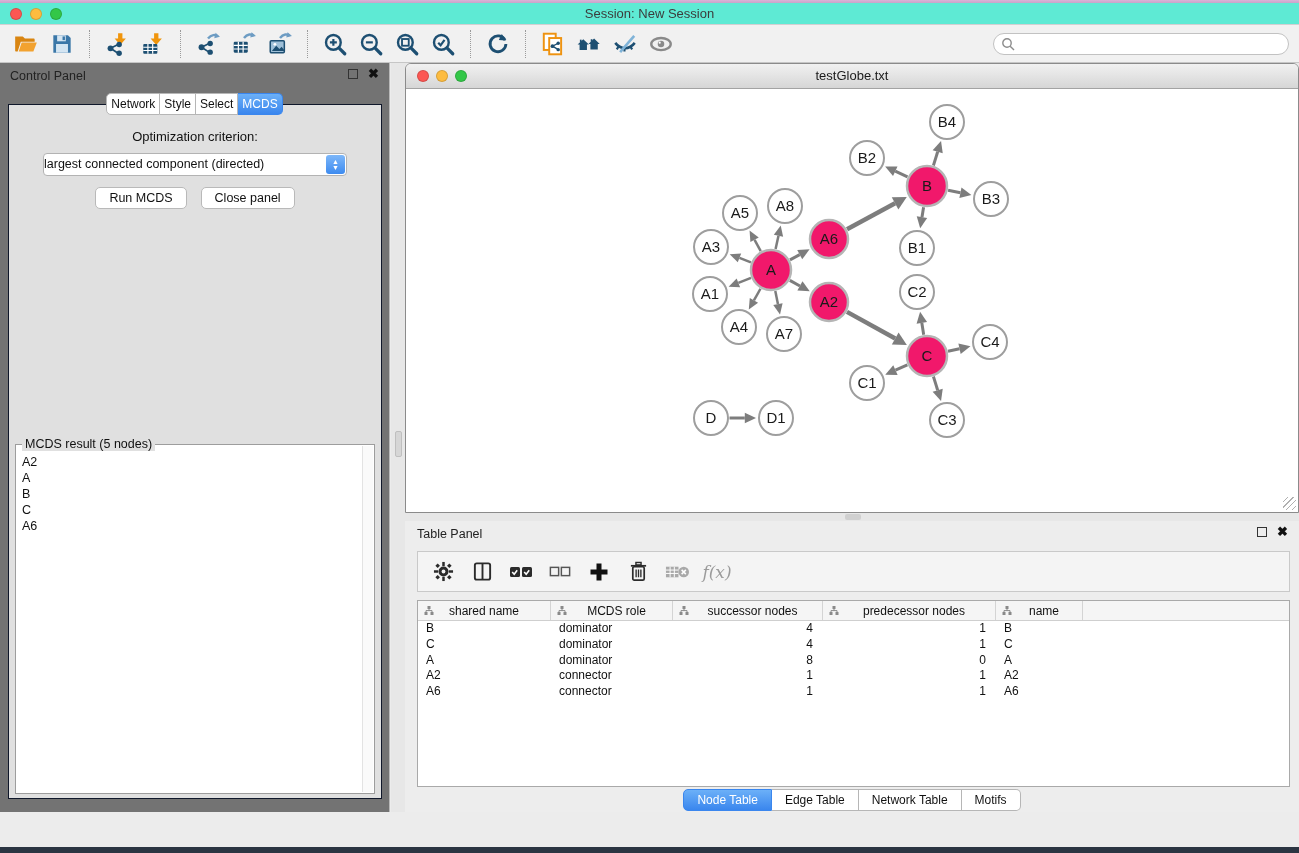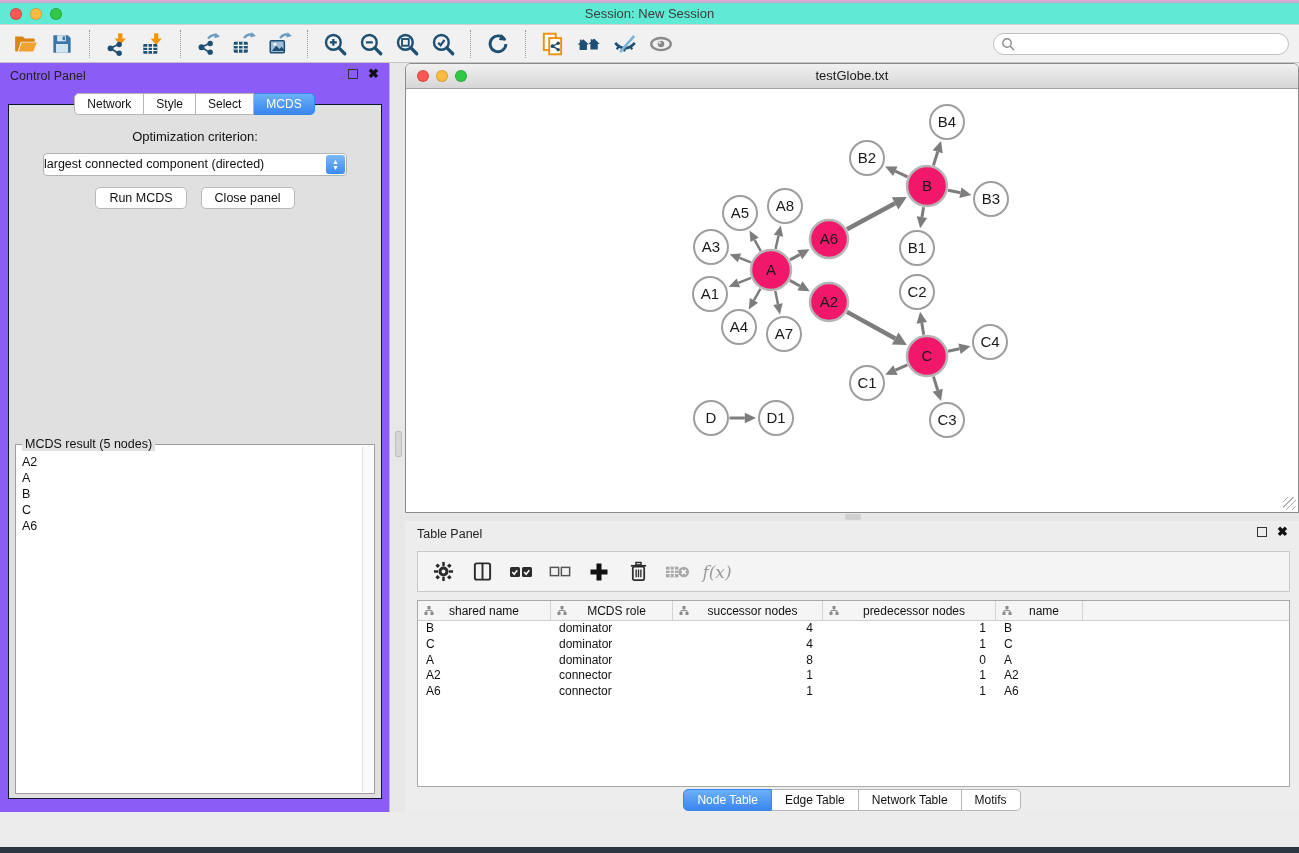--- a/index.html
+++ b/index.html
@@ -22,27 +22,27 @@
   .tb-btn svg { width:26px; height:26px; }
   .tb-sep { width:0; height:28px; border-left:1px dotted #9b9b9b; margin:0 9px; }
   .search-wrap { position:absolute; right:10px; top:8px; }
   .search-input { width:296px; height:22px; border:1px solid #c2c2c2; border-radius:11px; background:#fff; font-size:12px; padding:0 8px 0 26px; outline:none; color:#333;}
   .search-mag { position:absolute; left:8px; top:4px; width:14px; height:14px; }
 
   
   .main { position:absolute; top:63px; left:0; width:100%; height:749px; }
 
   
-  .control-panel { position:absolute; left:0; top:0; width:390px; height:749px; background:#8b5cf6; border-right:1px solid #b9b9b9; }
+  .control-panel { position:absolute; left:0; top:0; width:390px; height:749px; background:#737373; border-right:1px solid #b9b9b9; }
   .cp-titlerow { position:absolute; top:6px; left:10px; right:10px; height:18px; font-size:12.5px; color:#222; }
   .panel-winbtns { position:absolute; right:0; top:0; display:flex; gap:10px; align-items:center; }
   .float-box { width:10px; height:10px; border:1.6px solid #333; display:inline-block; }
   .close-x { font-size:13px; font-weight:bold; color:#111; line-height:10px; }
   .seg { display:flex; }
-  .seg-btn { background:#fff; border:1px solid #b6b6b6; border-left:none; font-size:12px; color:#111; padding:3px 12px; cursor:default; font-family:"Liberation Sans",sans-serif;}
+  .seg-btn { background:#fff; border:1px solid #b6b6b6; border-left:none; font-size:12px; color:#111; padding:3px 4px; cursor:default; font-family:"Liberation Sans",sans-serif;}
   .seg-btn:first-child { border-left:1px solid #b6b6b6; border-radius:5px 0 0 5px; }
   .seg-btn:last-child { border-radius:0 5px 5px 0; }
   .seg-btn.active { background:linear-gradient(#6cb0f8,#3a86ee); border-color:#3a86ee; color:#fff; }
   .cp-tabs { position:absolute; top:30px; left:0; width:100%; display:flex; justify-content:center; z-index:2;}
   .cp-content { position:absolute; left:8px; right:7px; top:41px; bottom:13px; background:#e0e0e0; border:1px solid #0f172a; }
   .opt-label { margin-top:24px; text-align:center; font-size:13px; color:#111; }
   .combo { position:relative; margin:9px 34px 0 34px; height:23px; background:#fff; border:1px solid #b3b3b3; border-radius:4px; font-size:12.5px; color:#111; line-height:21px; }
   .combo-stepper { position:absolute; right:1px; top:1px; bottom:1px; width:19px; border-radius:3px; background:linear-gradient(#7db7f9,#3d8bf0); color:#fff; font-size:7px; display:flex; flex-direction:column; align-items:center; justify-content:center; line-height:6px; }
   .cp-buttons { margin-top:11px; display:flex; justify-content:center; gap:14px; }
   .mac-btn { background:#fff; border:1px solid #b9b9b9; border-radius:5px; font-size:12.5px; color:#111; padding:3px 13px; font-family:"Liberation Sans",sans-serif;}

